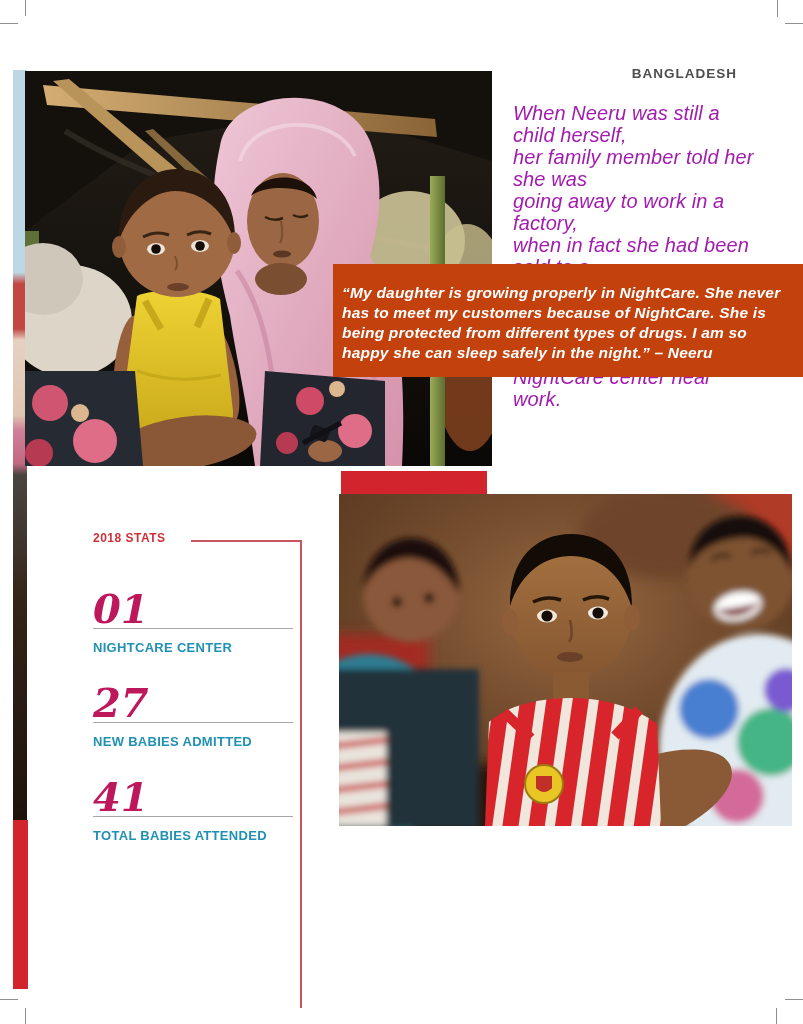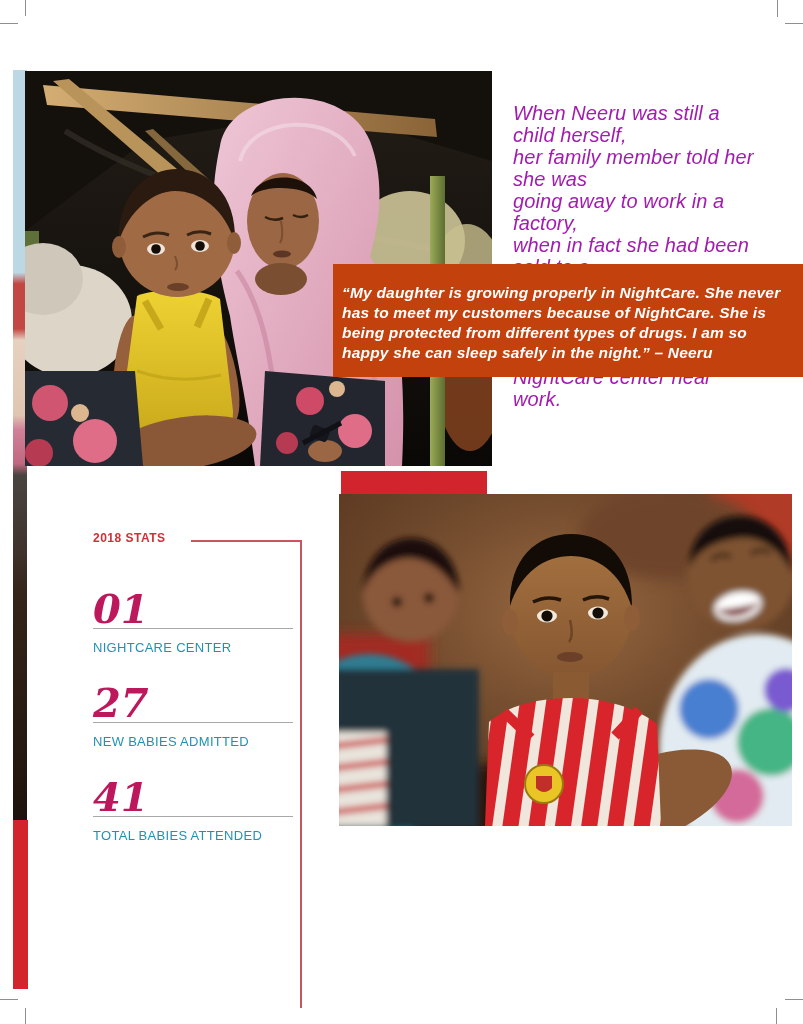--- a/index.html
+++ b/index.html
@@ -38,21 +38,21 @@
   
   .stats-heading{position:absolute;left:93px;top:531px;font-size:12px;font-weight:bold;
     letter-spacing:.5px;color:#ce3138;}
   .rule-h{position:absolute;left:191px;top:540px;width:110px;height:2px;background:#c9565c;}
   .rule-v{position:absolute;left:300px;top:540px;width:2px;height:468px;background:#c9565c;}
   .stats{position:absolute;left:93px;top:592px;width:200px;}
   .stat{margin-bottom:31px;}
   .stat-value{font-family:"DejaVu Serif",serif;font-style:italic;font-weight:bold;
     font-size:40px;line-height:34px;color:#be185d;padding-bottom:2px;
     border-bottom:1px solid #a8a8a8;}
-  .stat-label{margin-top:11px;font-size:13px;font-weight:normal;letter-spacing:.3px;color:#2191b3;}
+  .stat-label{margin-top:11px;font-size:13px;font-weight:bold;letter-spacing:.3px;color:#2191b3;}
 </style>
 </head>
 <body>
 
 <div class="page">
 
   <div class="cm" style="left:25px;top:0;width:1px;height:16px;"></div>
   <div class="cm" style="left:0;top:23px;width:18px;height:1px;"></div>
   <div class="cm" style="left:777px;top:0;width:1px;height:17px;"></div>
   <div class="cm" style="left:785px;top:23px;width:18px;height:1px;"></div>
@@ -150,20 +150,21 @@
       <circle cx="330" cy="360" r="17" fill="#df6d87"></circle>
       <circle cx="262" cy="372" r="11" fill="#b53a52"></circle>
       <circle cx="312" cy="318" r="8" fill="#dcb68e"></circle>
 
       <ellipse cx="300" cy="380" rx="17" ry="11" fill="#9a6643"></ellipse>
       <rect x="286" y="356" width="18" height="13" rx="3" fill="#15151c" transform="rotate(20 295 362)"></rect>
       <path d="M278,372 L316,352" stroke="#101016" stroke-width="5"></path>
     </svg>
   </div>
 
+  <div class="country">BANGLADESH</div>
 
   <div class="para para-intro">When Neeru was still a child herself,<br>her family member told her she was<br>going away to work in a factory,<br>when in fact she had been sold to a<br>brothel. Now that she has a daughter<br>of her own, she is so thankful for the<br>NightCare center near work.</div>
 
   <div class="quote-box">
     <div class="quote-text">“My daughter is growing properly in NightCare. She never<br>has to meet my customers because of NightCare. She is<br>being protected from different types of drugs. I am so<br>happy she can sleep safely in the night.” – Neeru</div>
   </div>
 
 
   <div class="red-bar"></div>
 

